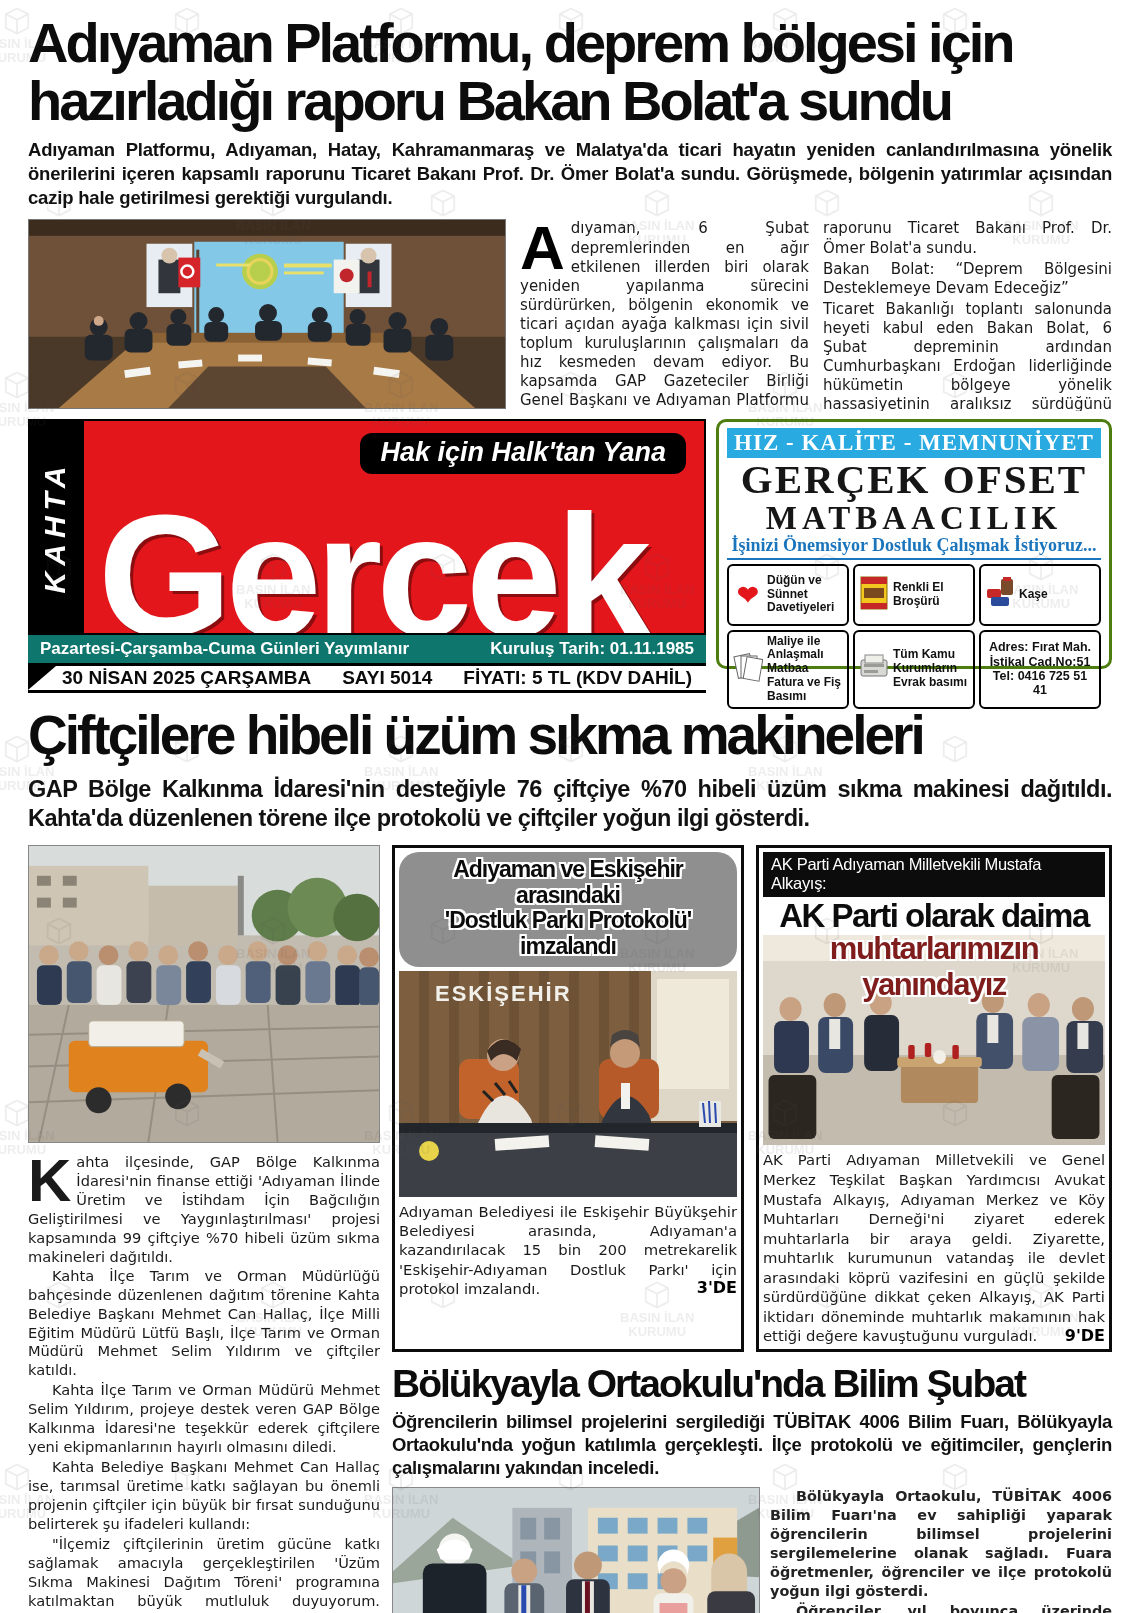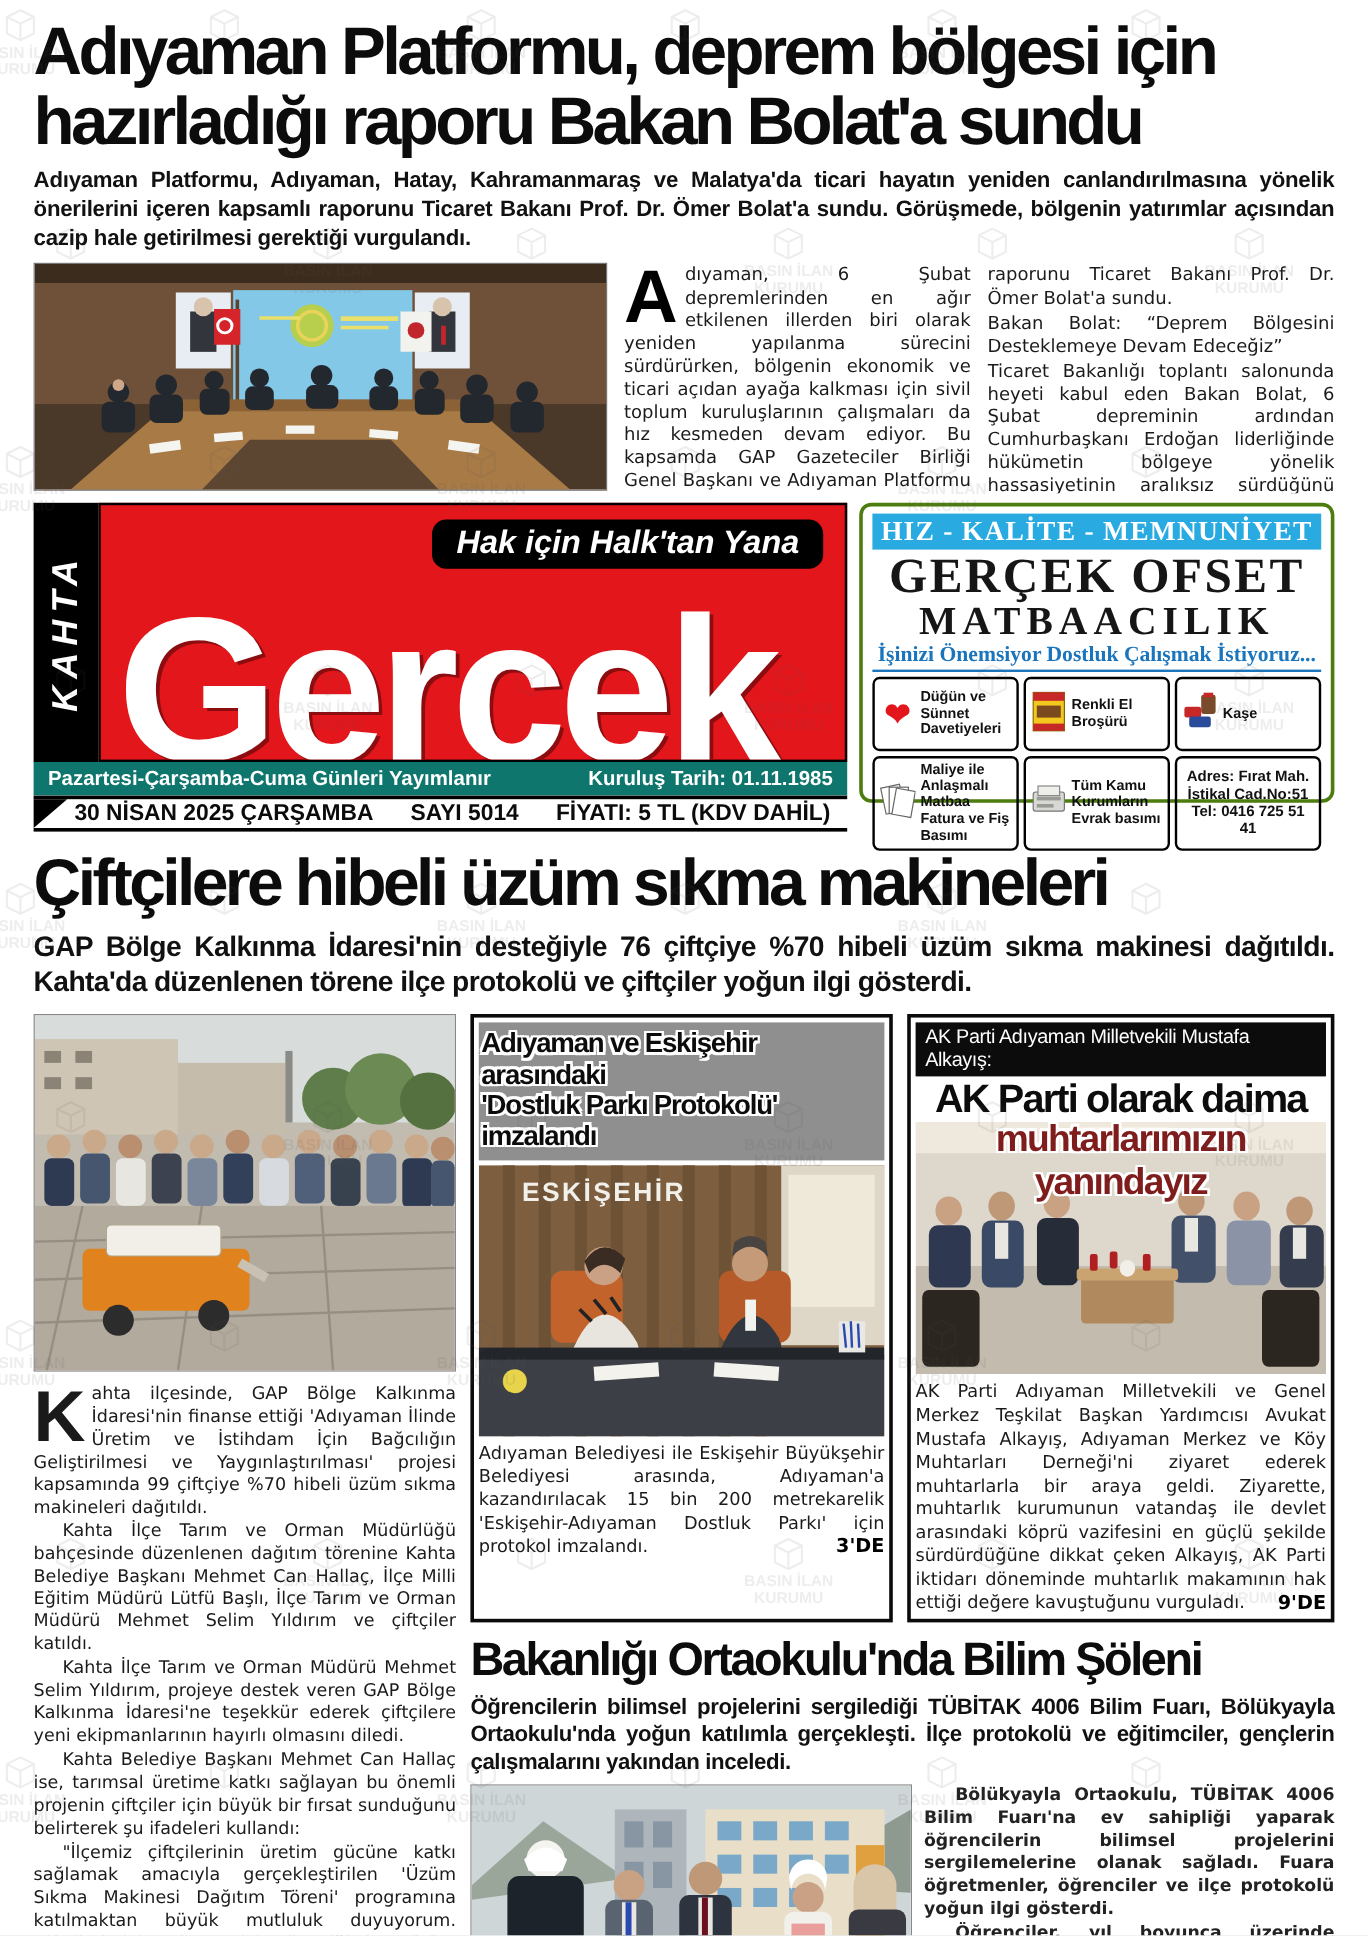--- a/index.html
+++ b/index.html
@@ -81,24 +81,24 @@
   .photo-frame { border:1px solid #888; }
   .col-left .body-txt { margin-top:6px; font-size:14.6px; line-height:1.3; text-align:justify; color:#1a1a1a; }
   .body-txt p.ind { text-indent:24px; margin-bottom:1px; }
   .dropcapK { float:left; font-family:"Liberation Sans",sans-serif; font-weight:bold;
               font-size:60px; line-height:0.8; padding:4px 5px 0 0; }
 
   .col-rarea { flex:1; }
   .boxes-row { display:flex; gap:12px; }
   .story-box { border:3px solid #0b0b0b; padding:4px; background:#fff; }
   .park-box { width:352px; flex:none; }
-  .park-hl { background:#8f8f8f; padding:5px 2px 7px 2px; 
+  .park-hl { background:#8f8f8f; padding:5px 2px 7px 2px; text-align:center;
     font-family:"Liberation Sans",sans-serif; font-weight:bold; font-size:23px; line-height:1.12;
     letter-spacing:-1px; color:#0c0c0c;
-    text-shadow:-2px -2px 0 #fff,2px -2px 0 #fff,-2px 2px 0 #fff,2px 2px 0 #fff,-2px 0 0 #fff,2px 0 0 #fff,0 -2px 0 #fff,0 2px 0 #fff; }
+    text-shadow:-2px -2px 0 #fff,2px -2px 0 #fff,-2px 2px 0 #fff,2px 2px 0 #fff,-2px 0 0 #fff,2px 0 0 #fff,0 -2px 0 #fff,0 2px 0 #fff;border-radius:20px; }
   .park-cap { margin-top:5px; font-size:14.8px; line-height:1.3; text-align:justify; color:#1a1a1a; }
 
   .ak-box { flex:1; }
   .kicker { background:#0c0c0c; color:#fff; font-family:"Liberation Sans",sans-serif;
             font-size:16.5px; padding:3px 8px 4px 8px; letter-spacing:-0.3px; }
   .ak-h1 { font-family:"Liberation Sans",sans-serif; font-weight:bold; font-size:33px;
            letter-spacing:-1.5px; text-align:center; line-height:1.05; padding:2px 0; color:#0c0c0c; }
   .ak-photo-wrap { position:relative; }
   .ak-h2 { position:absolute; top:-4px; left:0; right:0; text-align:center;
     font-family:"Liberation Sans",sans-serif; font-weight:bold; font-size:31px; letter-spacing:-1.5px; color:#7f1d1d;
@@ -444,21 +444,21 @@
               </g>
             </svg>
             <div class="ak-h2">muhtarlarımızın yanındayız</div>
           </div>
           <div class="ak-body">AK Parti Adıyaman Milletvekili ve Genel Merkez Teşkilat Başkan Yardımcısı Avukat Mustafa Alkayış, Adıyaman Merkez ve Köy Muhtarları Derneği'ni ziyaret ederek muhtarlarla bir araya geldi. Ziyarette, muhtarlık kurumunun vatandaş ile devlet arasındaki köprü vazifesini en güçlü şekilde sürdürdüğüne dikkat çeken Alkayış, AK Parti iktidarı döneminde muhtarlık makamının hak ettiği değere kavuştuğunu vurguladı.</div>
           <div class="cont-line">9'DE</div>
         </div>
       </div>
 
       <div class="science">
-        <div class="hl h3">Bakanlığı Ortaokulu'nda Bilim Şöleni</div>
+        <div class="hl h3">Bölükyayla Ortaokulu'nda Bilim Şubat</div>
         <div class="sci-sub">Öğrencilerin bilimsel projelerini sergilediği TÜBİTAK 4006 Bilim Fuarı, Bölükyayla Ortaokulu'nda yoğun katılımla gerçekleşti. İlçe protokolü ve eğitimciler, gençlerin çalışmalarını yakından inceledi.</div>
         <div class="sci-row">
           <svg class="sci-photo photo-frame" width="368" height="244" viewBox="0 0 368 244" preserveAspectRatio="none">
             <rect width="368" height="244" fill="#cfd6d8"></rect>
             <path d="M0 84 L60 30 L130 78 L0 96 Z" fill="#9aa69a"></path>
             <path d="M300 60 L368 20 L368 90 L300 86 Z" fill="#8e9a90"></path>
             <rect x="196" y="20" width="150" height="110" fill="#e9dfc8"></rect>
             <g fill="#7aa8c8">
               <rect x="206" y="30" width="20" height="16"></rect>
                 <rect x="236" y="30" width="20" height="16"></rect>

